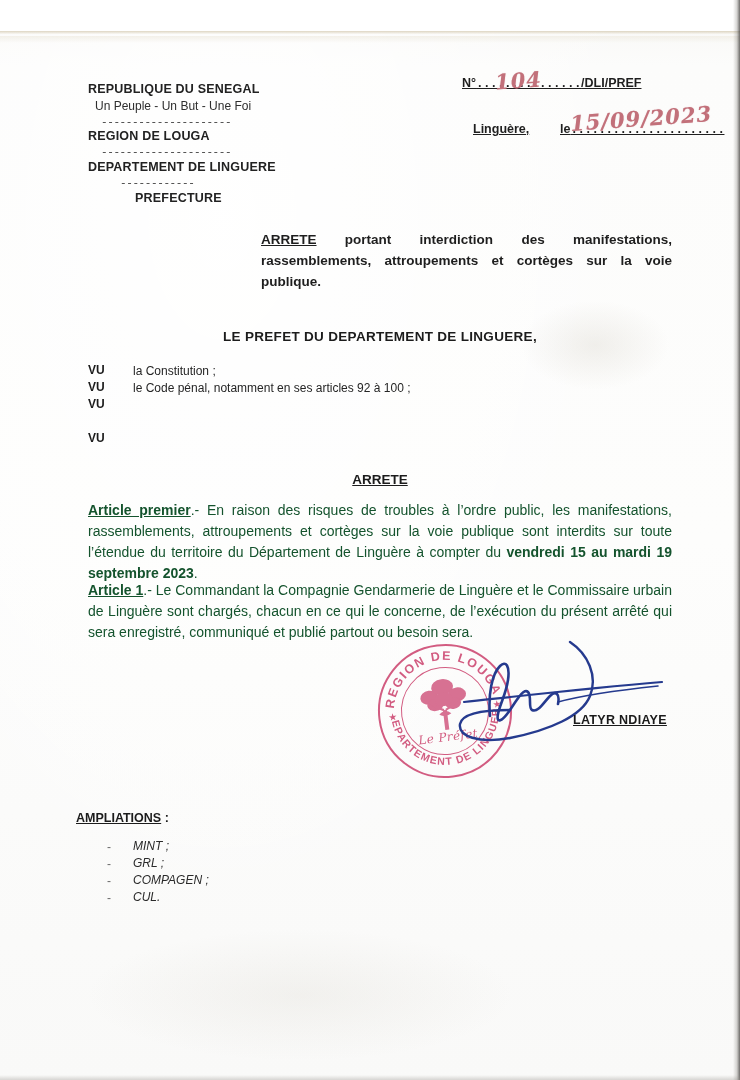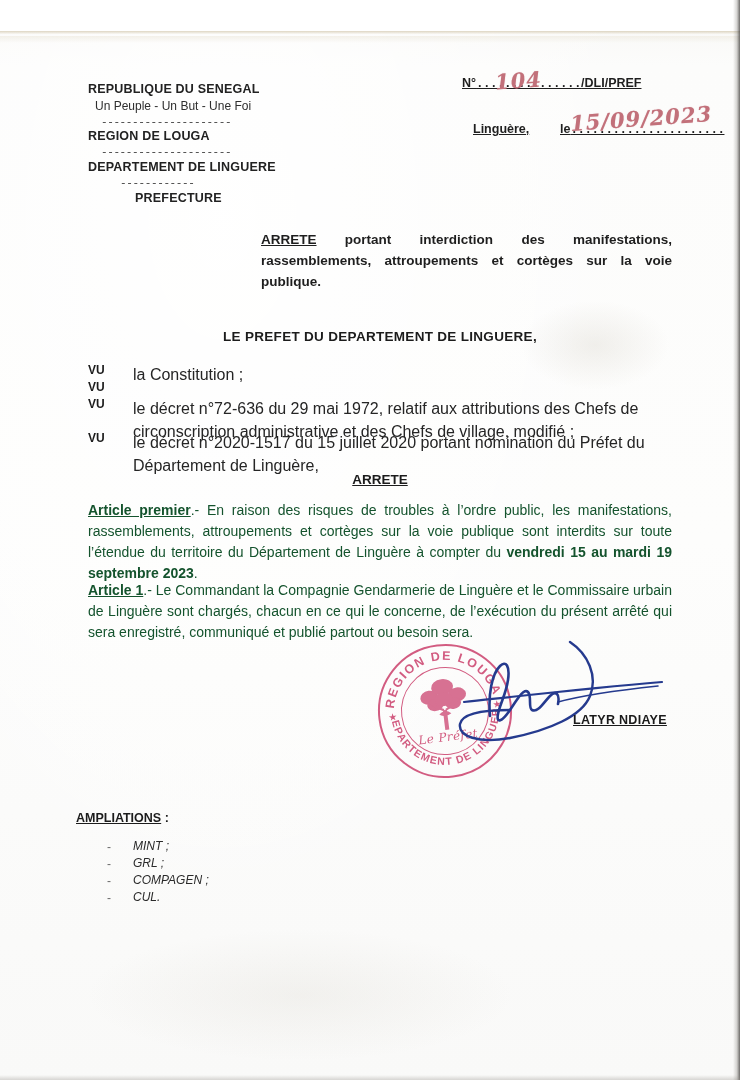--- a/index.html
+++ b/index.html
@@ -128,21 +128,21 @@
     letter-spacing: 0.3px;
     color: #1c1c1c;
   }
 
   .vu-label {
     font-size: 12px;
     font-weight: bold;
     color: #1c1c1c;
   }
   .vu-text {
-    font-size: 16px;
+    font-size: 12px;
     line-height: 1.45;
     color: #252525;
   }
 
   .arrete-mid {
     font-size: 13.5px;
     font-weight: bold;
     text-align: center;
     text-decoration: underline;
     color: #1c1c1c;
@@ -271,26 +271,25 @@
   <div class="abs title-block" style="left:261px; top:230px; width:411px;">
     <span class="u">ARRETE</span><span> portant interdiction des manifestations, rassemblements, attroupements et cortèges sur la voie publique.</span>
   </div>
 
   <div class="abs center-head" style="left:88px; top:329px; width:584px;">LE PREFET DU DEPARTEMENT DE LINGUERE,</div>
 
   <div class="abs vu-label" style="left:88px; top:363px;">VU</div>
   <div class="abs vu-text" style="left:133px; top:363px; width:539px;">la Constitution ;</div>
 
   <div class="abs vu-label" style="left:88px; top:380px;">VU</div>
+  <div class="abs vu-text" style="left:133px; top:380px; width:539px;">le Code pénal, notamment en ses articles 92 à 100 ;</div>
 
   <div class="abs vu-label" style="left:88px; top:397px;">VU</div>
-  <div class="abs vu-text" style="left:133px; top:397px; width:539px;">le décret n°72-636 du 29 mai 1972, relatif aux attributions des Chefs de circonscription administrative et des Chefs de village, modifié ;</div>
 
   <div class="abs vu-label" style="left:88px; top:431px;">VU</div>
-  <div class="abs vu-text" style="left:133px; top:431px; width:539px;">le décret n°2020-1517 du 15 juillet 2020 portant nomination du Préfet du Département de Linguère,</div>
 
   <div class="abs arrete-mid" style="left:88px; top:472px; width:584px;">ARRETE</div>
 
   <div class="abs body-par" style="left:88px; top:500px; width:584px;">
     <span class="lead">Article premier</span><span>.- </span><span>En raison des risques de troubles à l’ordre public, les manifestations, rassemblements, attroupements et cortèges sur la voie publique sont interdits sur toute l’étendue du territoire du Département de Linguère à compter du </span><b>vendredi 15 au mardi 19 septembre 2023</b><span>.</span>
   </div>
 
   <div class="abs body-par" style="left:88px; top:580px; width:584px;">
     <span class="lead">Article 1</span><span>.- </span><span>Le Commandant la Compagnie Gendarmerie de Linguère et le Commissaire urbain de Linguère sont chargés, chacun en ce qui le concerne, de l’exécution du présent arrêté qui sera enregistré, communiqué et publié partout ou besoin sera.</span>
   </div>

